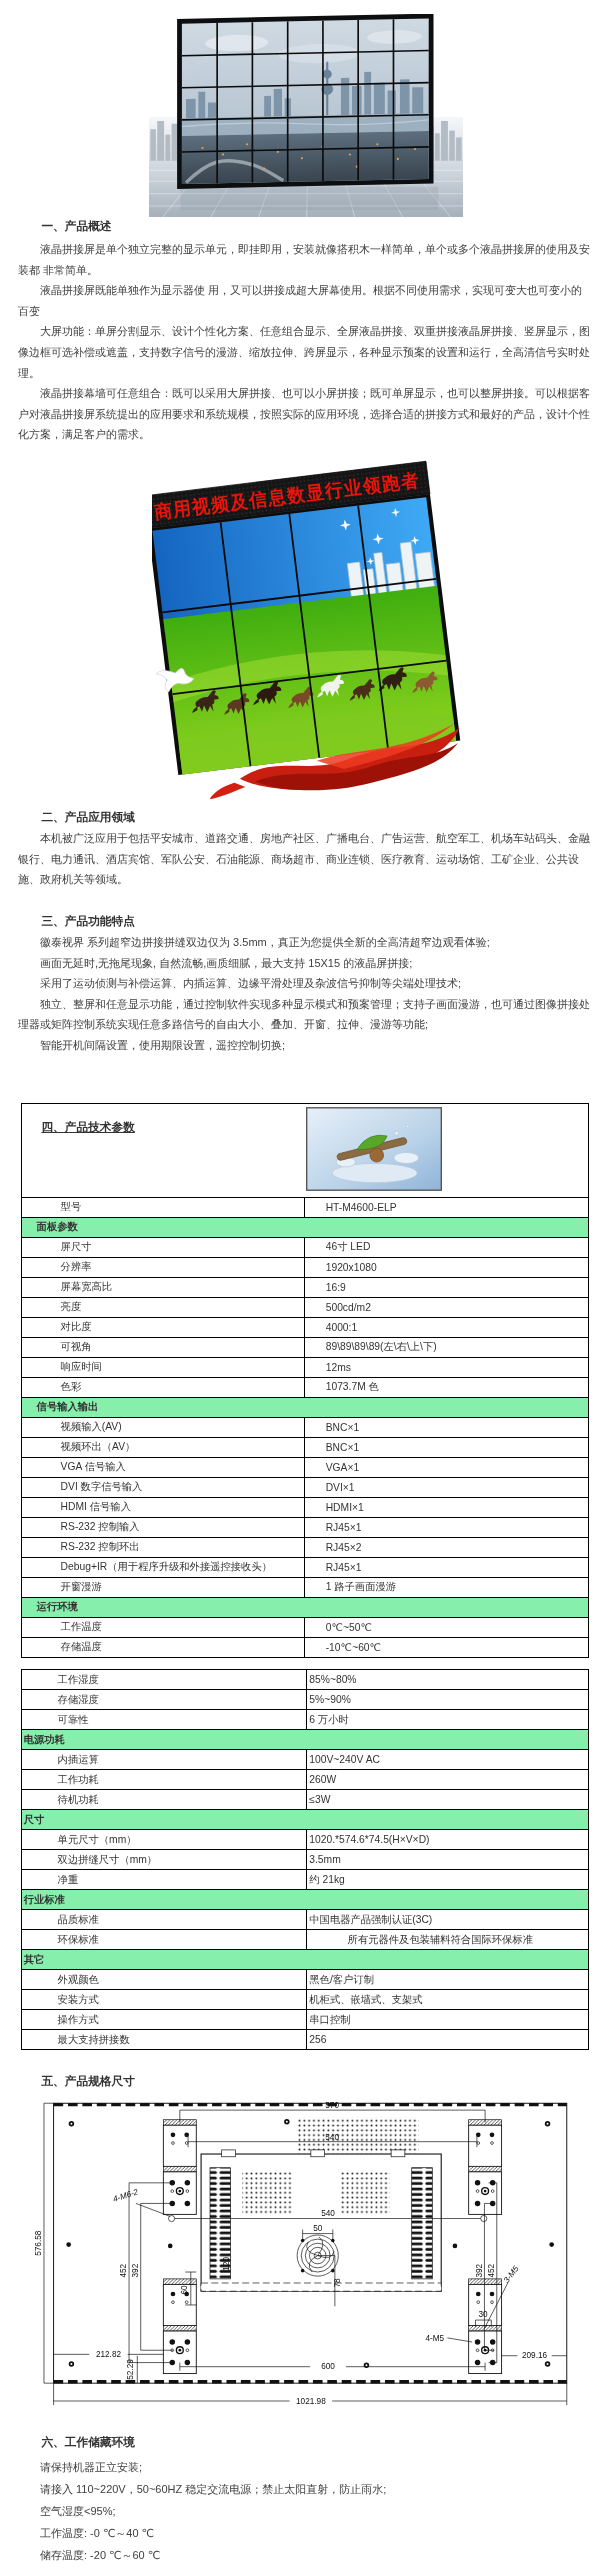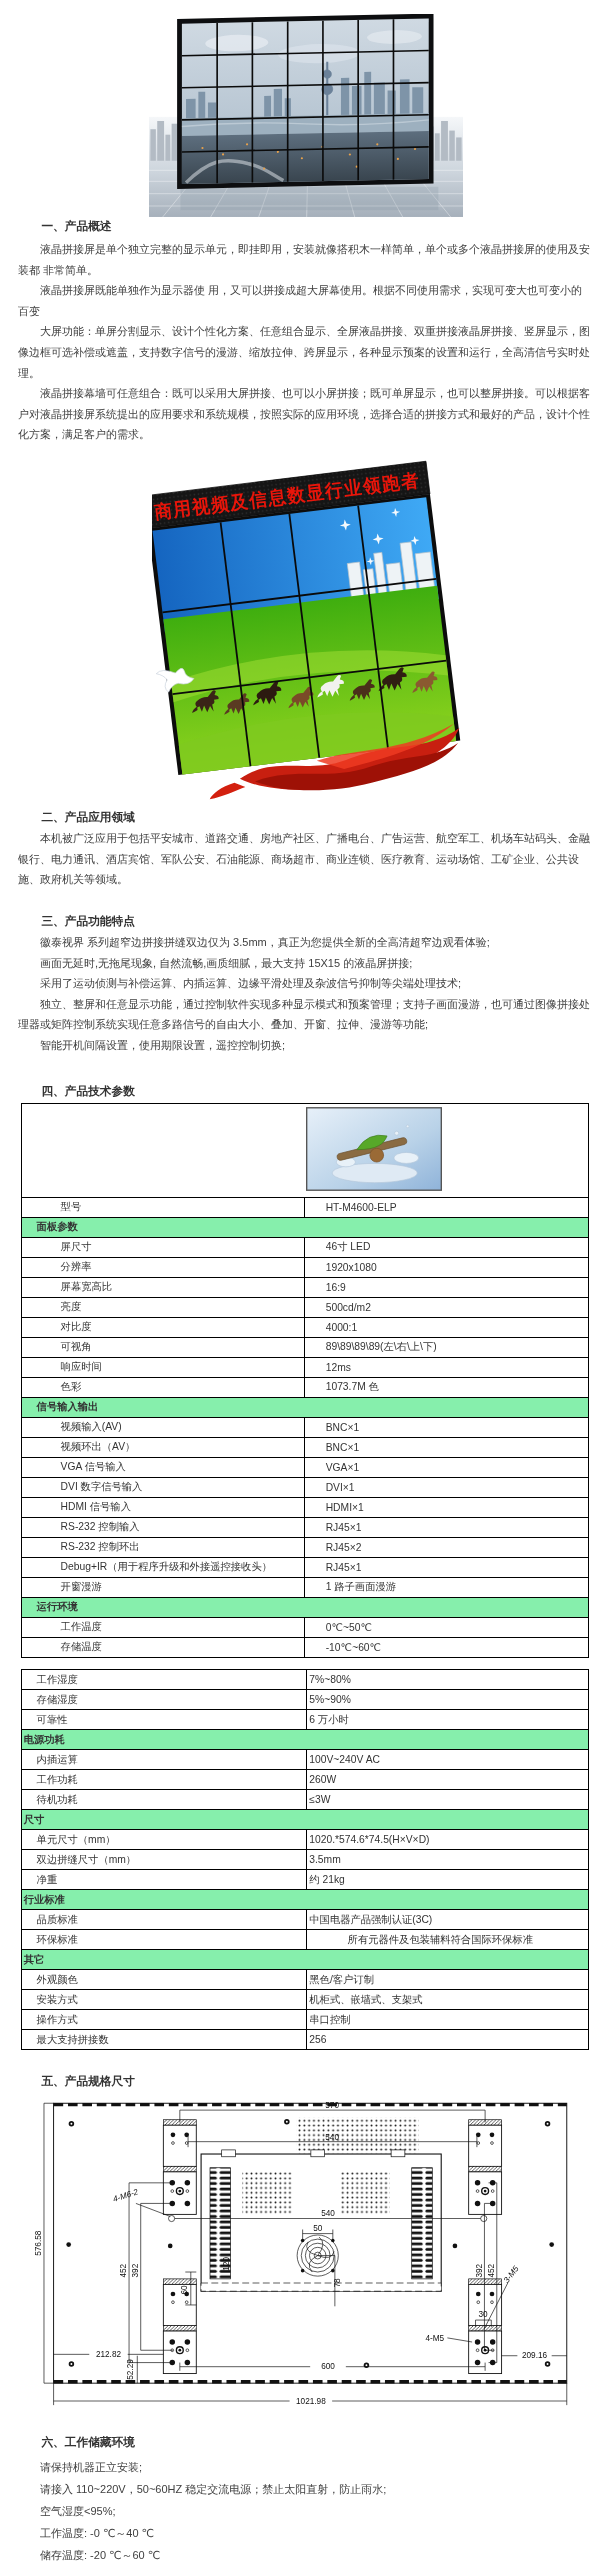--- a/index.html
+++ b/index.html
@@ -15,21 +15,21 @@
   .para p{margin:0;font-size:11px;line-height:20.6px;text-indent:2em;color:#404040;}
   .env p{line-height:22px;}
   
   table.spec{position:absolute;left:20.6px;width:568px;border-collapse:collapse;table-layout:fixed;
              font-size:10.3px;color:#333;border:1.4px solid #000;}
   table.spec td{border:0.7px solid #000;height:20px;padding:0 2.7px;overflow:hidden;white-space:nowrap;}
   table.spec td.l{width:285px;padding-left:39px;}
   table.spec td.v{padding-left:20.6px;}
   table.spec tr.group td{background:#86efac;font-weight:bold;padding-left:15px;}
   table.spec tr.imgrow td{height:92px;padding:3.4px 0 3.4px 284px;}
-  table.t2 td.l{padding-left:15px;}
+  table.t2 td.l{padding-left:36px;}
   table.t2 td.v{padding-left:2.7px;}
   table.t2 tr.group td{padding-left:2.1px;}
   table.spec td.v.indent{padding-left:41px;}
   svg text{font-family:"Liberation Sans","DejaVu Sans",sans-serif;}
   .dimtxt{font-size:12px;fill:#111;}
   .dimtxt.it{font-style:italic;}
 </style>
 </head>
 <body>
 
@@ -242,21 +242,21 @@
 
 <h2 class="sec" style="top:913px;">三、产品功能特点</h2>
 <div class="para" style="top:932px;">
     <p>徽泰视界 系列超窄边拼接拼缝双边仅为 3.5mm，真正为您提供全新的全高清超窄边观看体验;</p>
     <p>画面无延时,无拖尾现象, 自然流畅,画质细腻，最大支持 15X15 的液晶屏拼接;</p>
     <p>采用了运动侦测与补偿运算、内插运算、边缘平滑处理及杂波信号抑制等尖端处理技术;</p>
     <p>独立、整屏和任意显示功能，通过控制软件实现多种显示模式和预案管理；支持子画面漫游，也可通过图像拼接处理器或矩阵控制系统实现任意多路信号的自由大小、叠加、开窗、拉伸、漫游等功能;</p>
     <p>智能开机间隔设置，使用期限设置，遥控控制切换;</p>
   </div>
 
-<h2 class="sec" style="top:1083px;">四、产品技术参数</h2>
+<h2 class="sec" style="top:1119px;text-decoration:underline;">四、产品技术参数</h2>
 
 <table class="spec t1" style="top:1103px;border-radius:16px;">
     <tbody>
       <tr class="imgrow">
         <td colspan="2">
   <svg width="136" height="84" viewBox="0 0 198 122">
     <defs>
       <linearGradient id="thumbBg" x1="0" y1="0" x2="1" y2="1">
         <stop offset="0" stop-color="#e7f0f9"></stop>
                 <stop offset="0.6" stop-color="#b9d2e8"></stop>
@@ -364,21 +364,21 @@
         <td class="l">存储温度</td>
         <td class="v">-10℃~60℃</td>
       </tr>
     </tbody>
   </table>
 
 <table class="spec t2" style="top:1669px;">
     <tbody>
       <tr>
         <td class="l">工作湿度</td>
-        <td class="v">7%~80%</td>
+        <td class="v">85%~80%</td>
       </tr>
       <tr>
         <td class="l">存储湿度</td>
         <td class="v">5%~90%</td>
       </tr>
       <tr>
         <td class="l">可靠性</td>
         <td class="v">6 万小时</td>
       </tr>
       <tr class="group">

